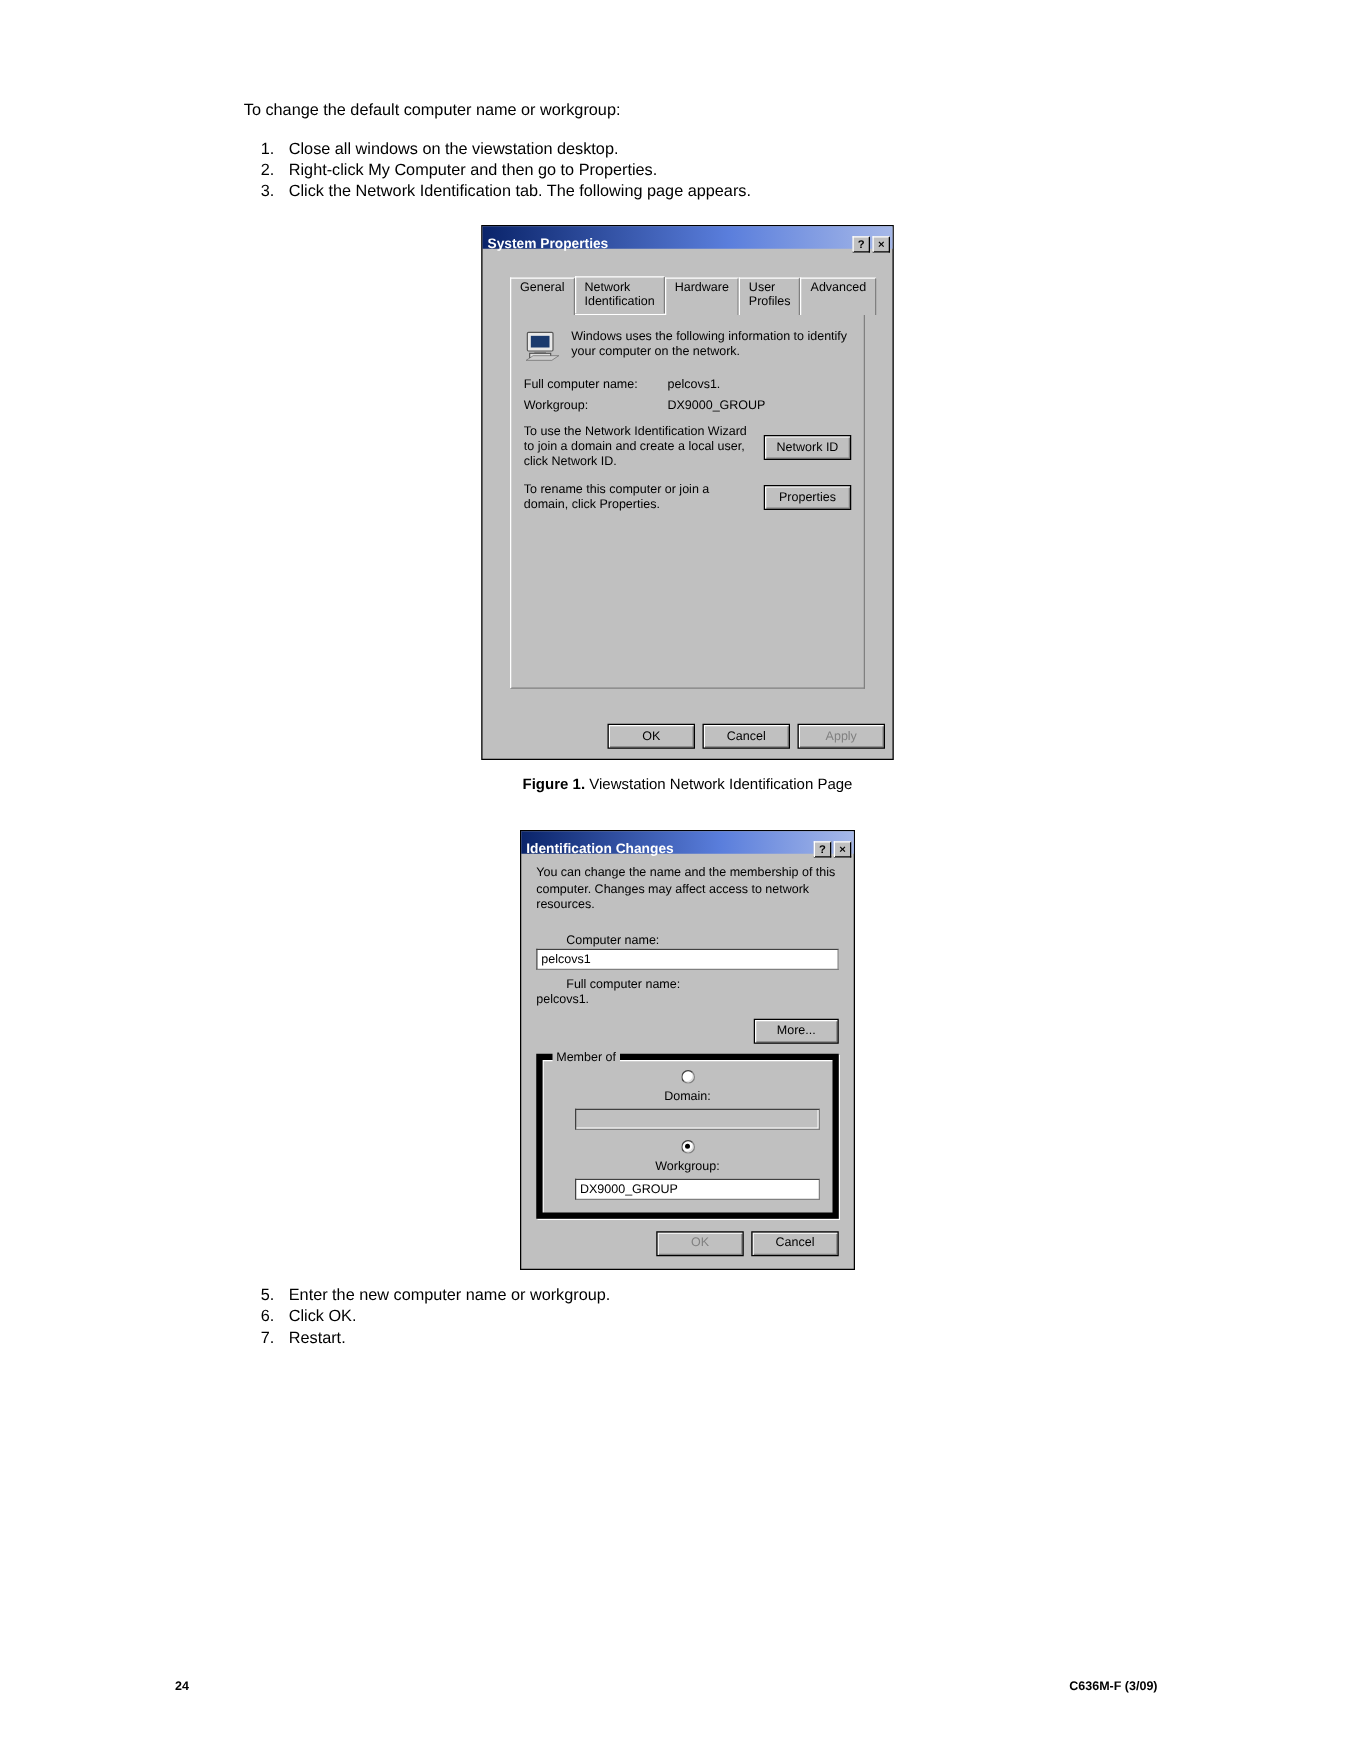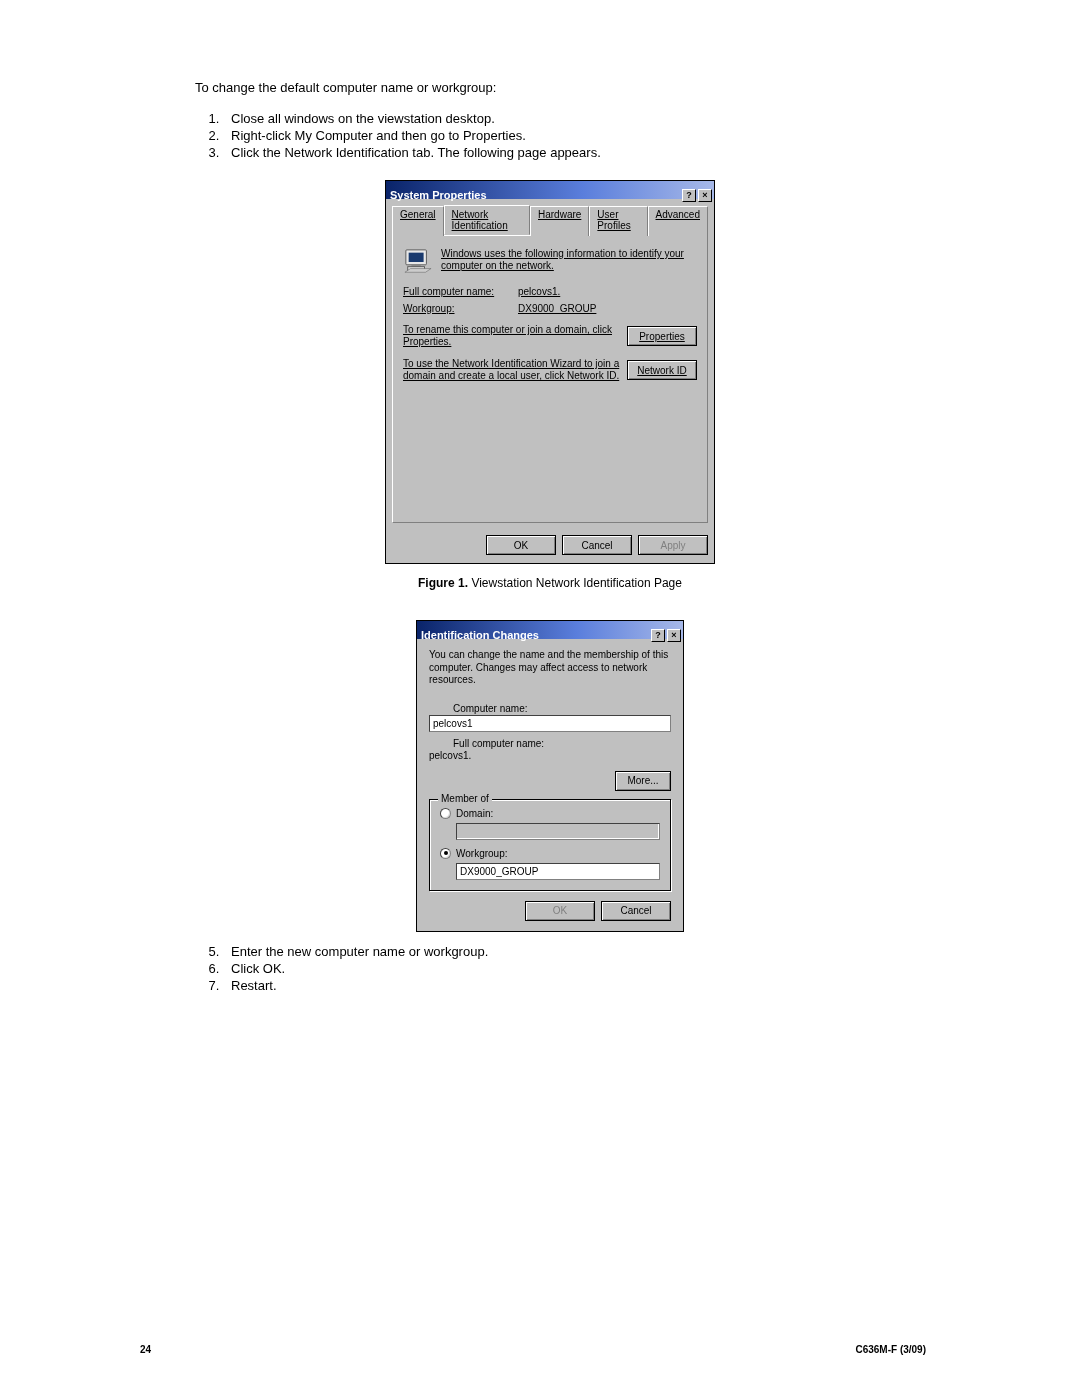--- a/index.html
+++ b/index.html
@@ -63,21 +63,21 @@
   .titlebar .tb-btn {
     width: 14px; height: 13px;
     background: #c0c0c0;
     border: 1px solid #000;
     border-top-color: #fff; border-left-color: #fff;
     margin-left: 2px;
     display: inline-flex; align-items: center; justify-content: center;
     font-size: 9px; color: #000; font-weight: bold;
     line-height: 1;
   }
-  .dialog-body { padding: 6px; text-decoration: underline; }
+  .dialog-body { padding: 22px; }
   .tabs {
     display: flex;
     position: relative;
     border-bottom: 1px solid #fff;
     margin-bottom: -1px;
   }
   .tab {
     padding: 2px 7px;
     border: 1px solid #808080;
     border-top-color: #fff; border-left-color: #fff;
@@ -141,31 +141,31 @@
     background: #fff;
     border: 1px solid #808080;
     border-top-color: #404040; border-left-color: #404040;
     box-shadow: inset -1px -1px 0 #fff;
     font-size: 10px;
     padding: 0 3px;
   }
   .win-input.disabled { background: #c0c0c0; }
   .more-row { display: flex; justify-content: flex-end; margin: 10px 0 8px 0; }
   .groupbox {
-    border: 1px solid #000000;
+    border: 5px solid #000000;
     box-shadow: inset 1px 1px 0 #fff, 1px 1px 0 #fff;
     padding: 8px 10px 10px 10px;
     position: relative;
     margin-bottom: 10px;
   }
   .groupbox .legend {
     position: absolute; top: -7px; left: 8px;
     padding: 0 3px; background: #c0c0c0; font-size: 10px;
   }
-  .radio-row { display: flex; align-items: center; font-size: 10px; margin-bottom: 2px; gap: 5px; }
+  .radio-row { display: flex; align-items: center; font-size: 10px; margin-bottom: 2px; gap: 5px; flex-direction: column; }
   .radio-circle {
     width: 11px; height: 11px; border-radius: 50%;
     background: #fff;
     border: 1px solid #808080;
     border-top-color: #404040; border-left-color: #404040;
     box-shadow: inset -1px -1px 0 #dfdfdf;
     display: inline-flex; align-items: center; justify-content: center;
   }
   .radio-circle .dot { width: 4px; height: 4px; border-radius: 50%; background: #000; }
   .dlg2-footer { display: flex; justify-content: flex-end; gap: 6px; }
@@ -223,26 +223,26 @@
           </div>
           <div class="kv-row">
             <div class="k">Full computer name:</div>
             <div class="v">pelcovs1.</div>
           </div>
           <div class="kv-row">
             <div class="k">Workgroup:</div>
             <div class="v">DX9000_GROUP</div>
           </div>
           <div class="action-row">
+            <div class="txt">To use the Network Identification Wizard to join a domain and create a local user, click Network ID.</div>
+            <button class="win-btn">Network ID</button>
+          </div>
+          <div class="action-row">
             <div class="txt">To rename this computer or join a domain, click Properties.</div>
             <button class="win-btn">Properties</button>
-          </div>
-          <div class="action-row">
-            <div class="txt">To use the Network Identification Wizard to join a domain and create a local user, click Network ID.</div>
-            <button class="win-btn">Network ID</button>
           </div>
         </div>
       </div>
       <div class="dialog-footer">
         <button class="win-btn">OK</button>
         <button class="win-btn">Cancel</button>
         <button class="win-btn disabled">Apply</button>
       </div>
     </div>
   </div>
@@ -264,21 +264,21 @@
         <div class="desc">You can change the name and the membership of this computer. Changes may affect access to network resources.</div>
 
         <div class="lbl">Computer name:</div>
         <input class="win-input" value="pelcovs1" style="">
 
         <div style="height:6px"></div>
         <div class="lbl" style="text-decoration:none">Full computer name:</div>
         <div style="font-size:10px">pelcovs1.</div>
 
         <div class="more-row">
-          <button class="win-btn" style="width:56px">More...</button>
+          <button class="win-btn" style="width:68px">More...</button>
         </div>
 
         <div class="groupbox">
           <div class="legend">Member of</div>
 
           <div class="radio-row">
             <span class="radio-circle"></span>
             <span>Domain:</span>
           </div>
           <input class="win-input disabled" disabled="" style="margin: 2px 0px 8px 16px; width: calc(100% - 16px);">

